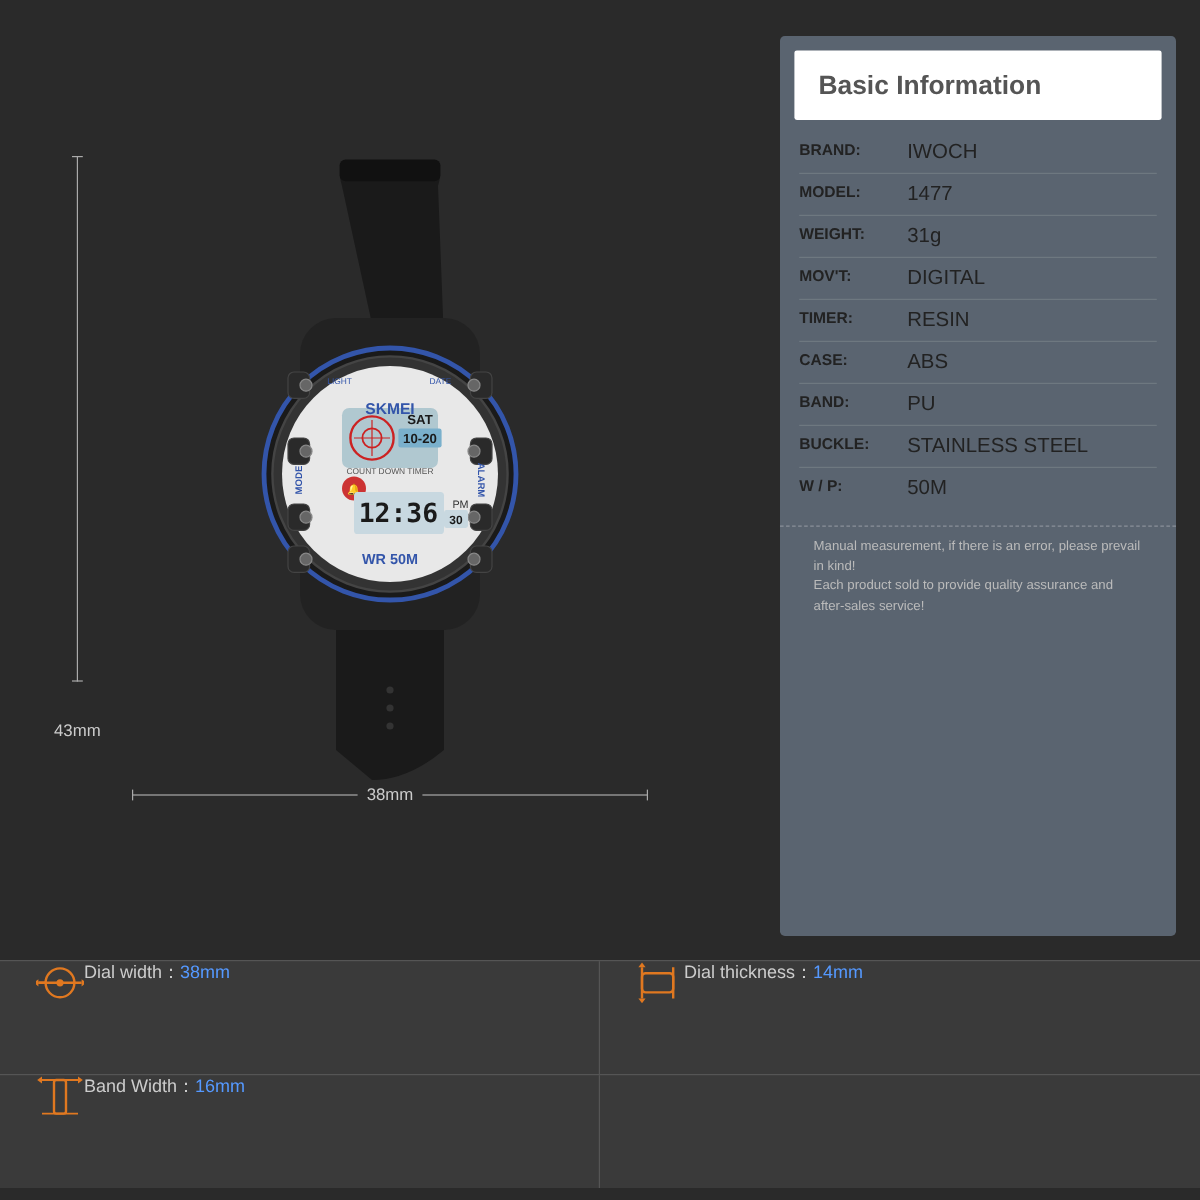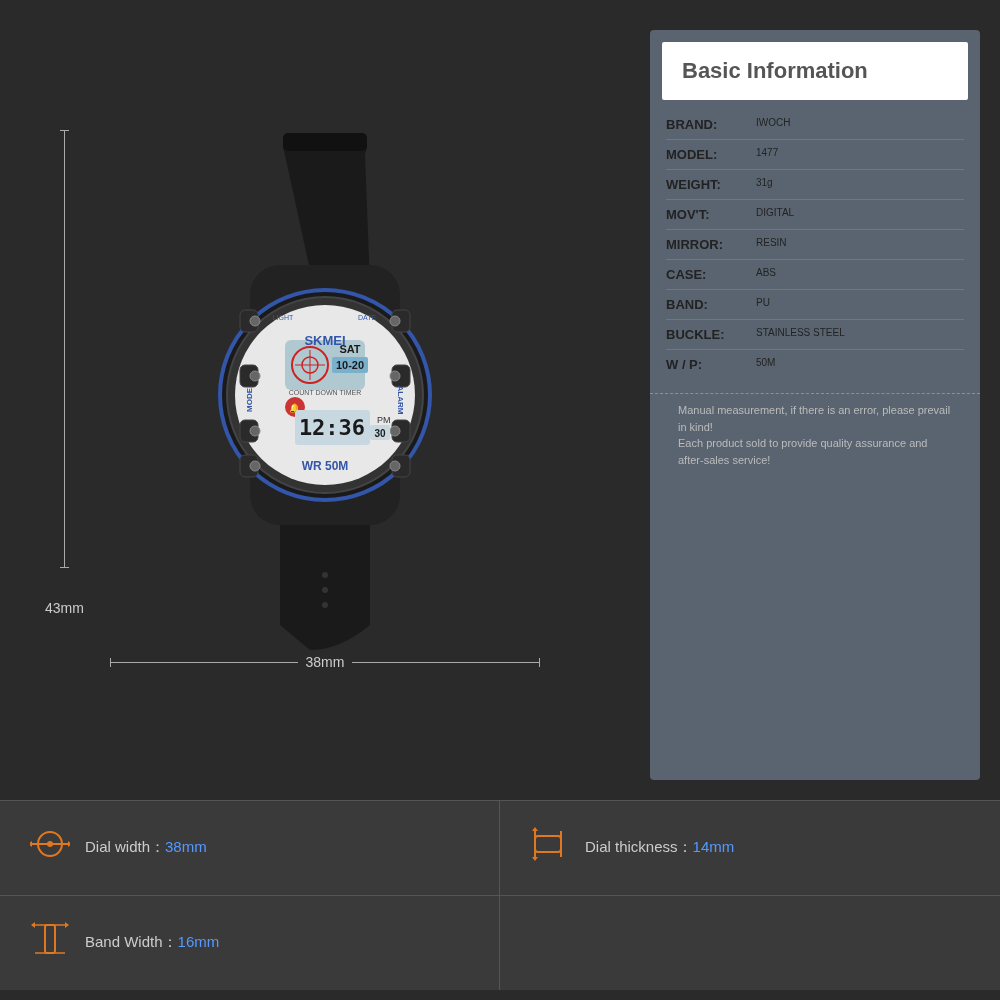--- a/index.html
+++ b/index.html
@@ -75,21 +75,21 @@
     .info-label {
       font-weight: bold;
       color: #222;
       font-size: 13px;
       min-width: 90px;
       flex-shrink: 0;
     }
 
     .info-value {
       color: #222;
-      font-size: 10px;
+      font-size: 17px;
       flex: 1;
     }
 
     .info-note {
       padding: 8px 28px 12px;
       border-top: 1px dashed #8a9099;
       margin-top: 4px;
     }
     .info-note p {
       font-size: 11px;
@@ -102,23 +102,22 @@
       height: 190px;
       background: #3a3a3a;
       border-top: 1px solid #555;
       display: grid;
       grid-template-columns: 1fr 1fr;
       grid-template-rows: 1fr 1fr;
     }
 
     .measure-cell {
       display: flex;
-      align-items: center;
+      align-items: flex-start;
       padding: 0 30px;
-      gap: 15px;
       border-right: 1px solid #555;
       border-bottom: 1px solid #555;
     }
     .measure-cell:nth-child(2) { border-right: none; }
     .measure-cell:nth-child(3) { border-bottom: none; }
     .measure-cell:nth-child(4) { border-right: none; border-bottom: none; }
 
     .measure-icon {
       color: #e07820;
       font-size: 28px;
@@ -265,21 +264,21 @@
     </div>
         <div class="info-row">
       <span class="info-label">WEIGHT:</span>
       <span class="info-value">31g</span>
     </div>
         <div class="info-row">
       <span class="info-label">MOV'T:</span>
       <span class="info-value">DIGITAL</span>
     </div>
         <div class="info-row">
-      <span class="info-label">MIRROR:</span>
+      <span class="info-label">TIMER:</span>
       <span class="info-value">RESIN</span>
     </div>
         <div class="info-row">
       <span class="info-label">CASE:</span>
       <span class="info-value">ABS</span>
     </div>
         <div class="info-row">
       <span class="info-label">BAND:</span>
       <span class="info-value">PU</span>
     </div>

